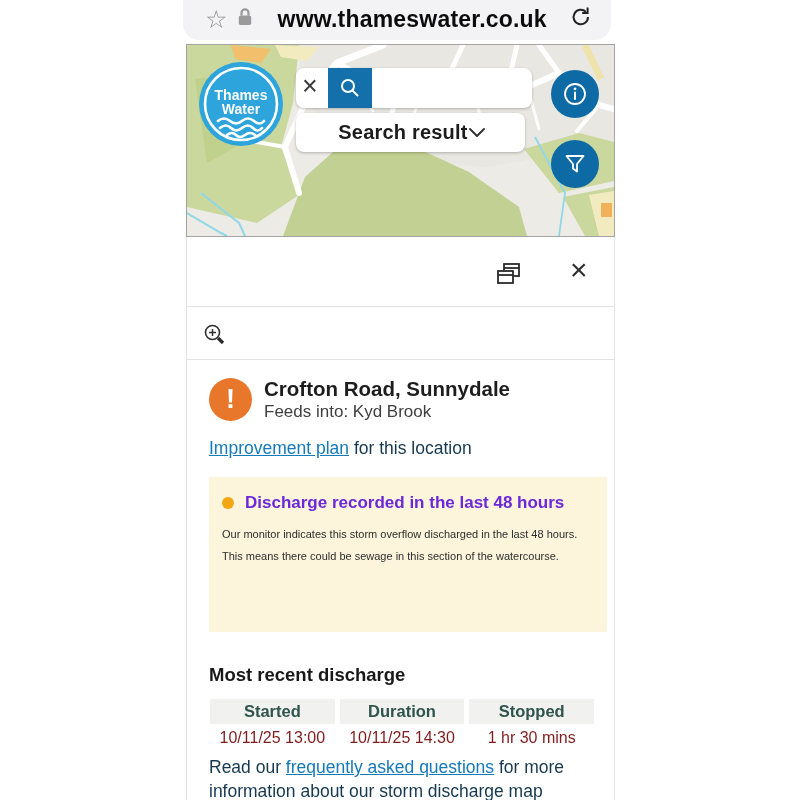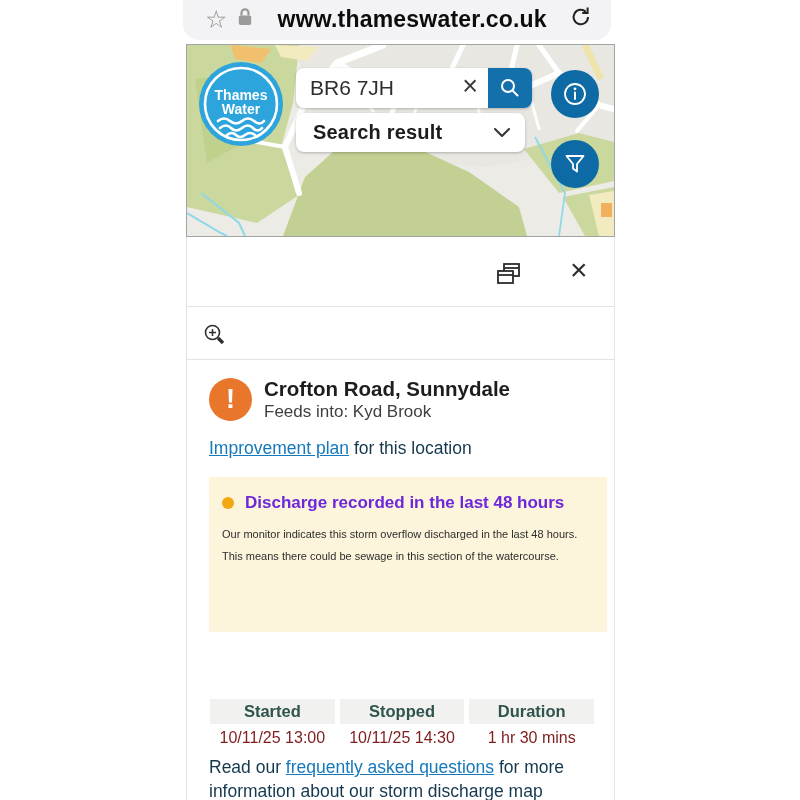--- a/index.html
+++ b/index.html
@@ -19,21 +19,21 @@
   .map svg.basemap { position:absolute; left:0; top:0; }
   .tw-logo { position:absolute; left:12px; top:17px; width:84px; height:84px; }
   .search-box { position:absolute; left:109px; top:23px; width:236px; height:40px; background:#fff;
     border-radius:8px; box-shadow:0 1px 3px rgba(0,0,0,.25); display:flex; align-items:center; overflow:hidden; }
   .search-value { flex:1; font-size:21px; color:#2e2e2e; padding-left:14px; border:none; background:transparent;
     font-family:"Liberation Sans", sans-serif; outline:none; min-width:0; }
   .clear-x { font-size:27px; color:#3a3a3a; padding:0 10px 3px 6px; cursor:pointer; line-height:1; }
   .search-btn { width:44px; height:40px; background:#1470ab; display:flex; align-items:center; justify-content:center; cursor:pointer; }
   .dropdown { position:absolute; left:109px; top:68px; width:229px; height:39px; background:#fff;
     border-radius:8px; box-shadow:0 1px 3px rgba(0,0,0,.25); display:flex; align-items:center;
-    justify-content:space-between; padding:0 14px 0 17px; cursor:pointer; }
+    justify-content:center; padding:0 14px 0 17px; cursor:pointer; }
   .dropdown-value { font-size:20px; font-weight:700; color:#1c1c1c; letter-spacing:.2px; }
   .round-btn { position:absolute; left:364px; width:48px; height:48px; border-radius:50%;
     background:#0d6aa4; display:flex; align-items:center; justify-content:center; cursor:pointer; }
   .info-btn { top:25px; }  .filter-btn { top:95px; }
 
   
   .panel-frame { position:absolute; left:186px; top:237px; width:429px; height:563px;
     border-left:1px solid #e0e0e0; border-right:1px solid #e6e6e6; background:#fff; }
   .divider { position:absolute; left:186px; width:429px; height:1px; background:#e3e3e3; }
   .d1 { top:306px; } .d2 { top:359px; }
@@ -129,21 +129,20 @@
       <text x="42" y="38" text-anchor="middle" font-family="Liberation Sans, sans-serif" font-size="14" font-weight="700" fill="#ffffff">Thames</text>
       <text x="42" y="52" text-anchor="middle" font-family="Liberation Sans, sans-serif" font-size="14" font-weight="700" fill="#ffffff">Water</text>
       <g stroke="#ffffff" stroke-width="2.6" fill="none" stroke-linecap="round">
         <path d="M19,59 q6,-5 12,0 t12,0 t12,0 t10,0"></path>
         <path d="M21,66 q6,-5 11,0 t11,0 t11,0 t9,0"></path>
         <path d="M28,73 q5,-4 9,0 t9,0 t10,0"></path>
       </g>
     </svg>
 
     <div class="search-box">
-      <input class="search-value" type="text" value="BR6 7JH" style="">
       <span class="clear-x">×</span>
       <div class="search-btn">
         <svg width="24" height="24" viewBox="0 0 24 24">
           <circle cx="10" cy="10" r="6" fill="none" stroke="#fff" stroke-width="2"></circle>
           <line x1="14.6" y1="14.6" x2="19.5" y2="19.5" stroke="#fff" stroke-width="2" stroke-linecap="round"></line>
         </svg>
       </div>
     </div>
 
     <div class="dropdown">
@@ -202,25 +201,26 @@
   <div class="improve-line"><span class="tw-link">Improvement plan</span><span> for this location</span></div>
 
   <div class="alert-box">
     <div class="alert-title-row">
       <span class="alert-bullet"></span>
       <div class="alert-title">Discharge recorded in the last 48 hours</div>
     </div>
     <div class="alert-body">Our monitor indicates this storm overflow discharged in the last 48 hours. This means there could be sewage in this section of the watercourse.</div>
   </div>
 
+  <div class="recent-heading">Most recent discharge</div>
   <div class="table">
     <div class="thead">
       <div class="th">Started</div>
+      <div class="th">Duration</div>
       <div class="th">Stopped</div>
-      <div class="th">Duration</div>
     </div>
     <div class="tvals">
       <div class="td">10/11/25 13:00</div>
       <div class="td">10/11/25 14:30</div>
       <div class="td">1 hr 30 mins</div>
     </div>
   </div>
 
   <div class="faq-line"><span>Read our </span><span class="tw-link">frequently asked questions</span><span> for more information about our storm discharge map</span></div>
 

